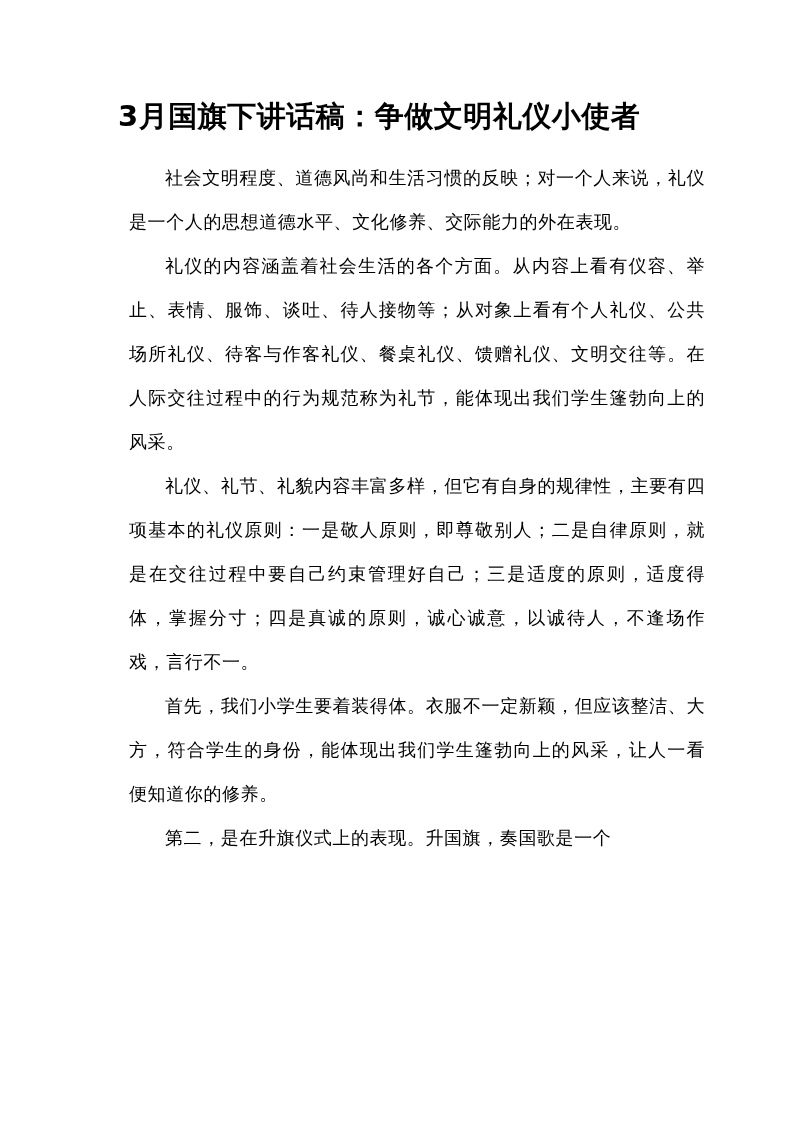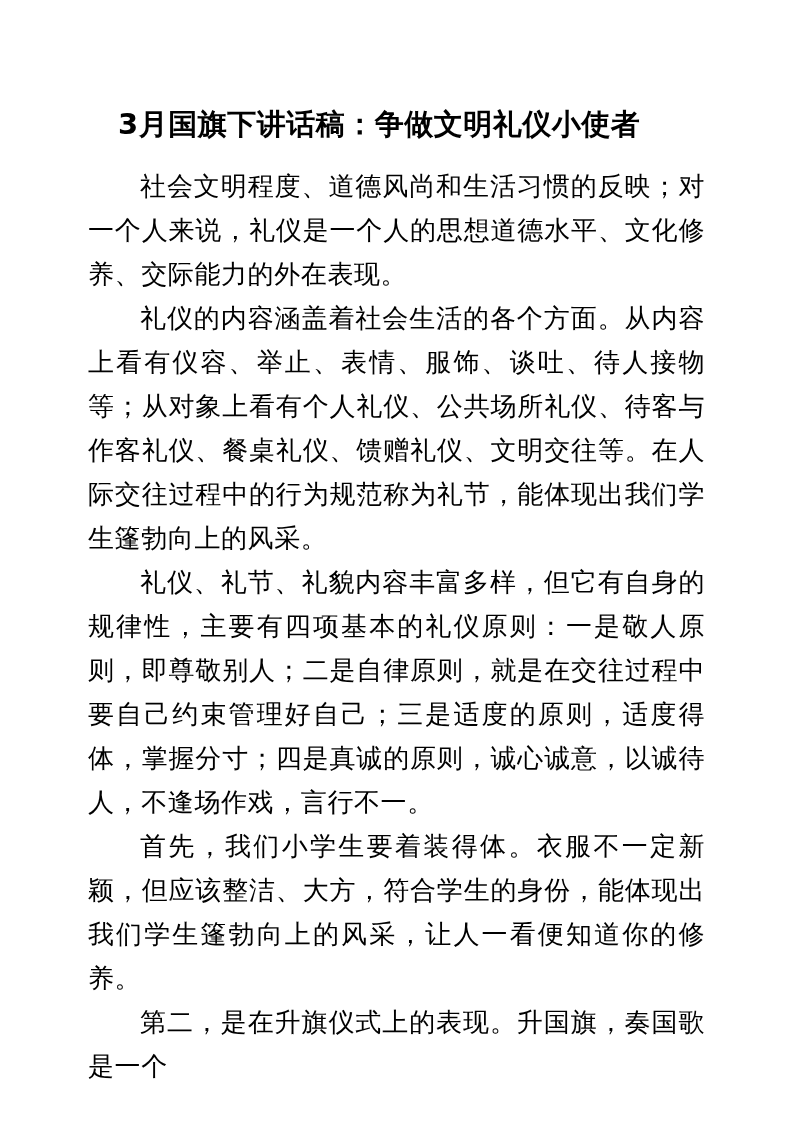--- a/index.html
+++ b/index.html
@@ -21,29 +21,30 @@
     box-sizing: border-box;
     padding: 70px 88px 60px 88px;
     background: #ffffff;
   }
   .doc-title {
     font-family: "DejaVu Sans", "Liberation Sans", sans-serif;
     font-weight: bold;
     font-size: 29px;
     line-height: 44px;
     text-align: left;
-    margin: 32px 0 18px 30px;
+    margin: 24px 0 18px 30px;
     letter-spacing: 0.5px;
   }
   .body-text {
-    font-size: 26px;
+    font-size: 18px;
     line-height: 44px;
     text-align: justify;
     text-justify: inter-ideograph;
     letter-spacing: 0.6px;
+    margin-left: 41px;
   }
   .body-text p {
     margin: 0;
     text-indent: 2em;
   }
 </style>
 </head>
 <body>
 
 <div class="page">

